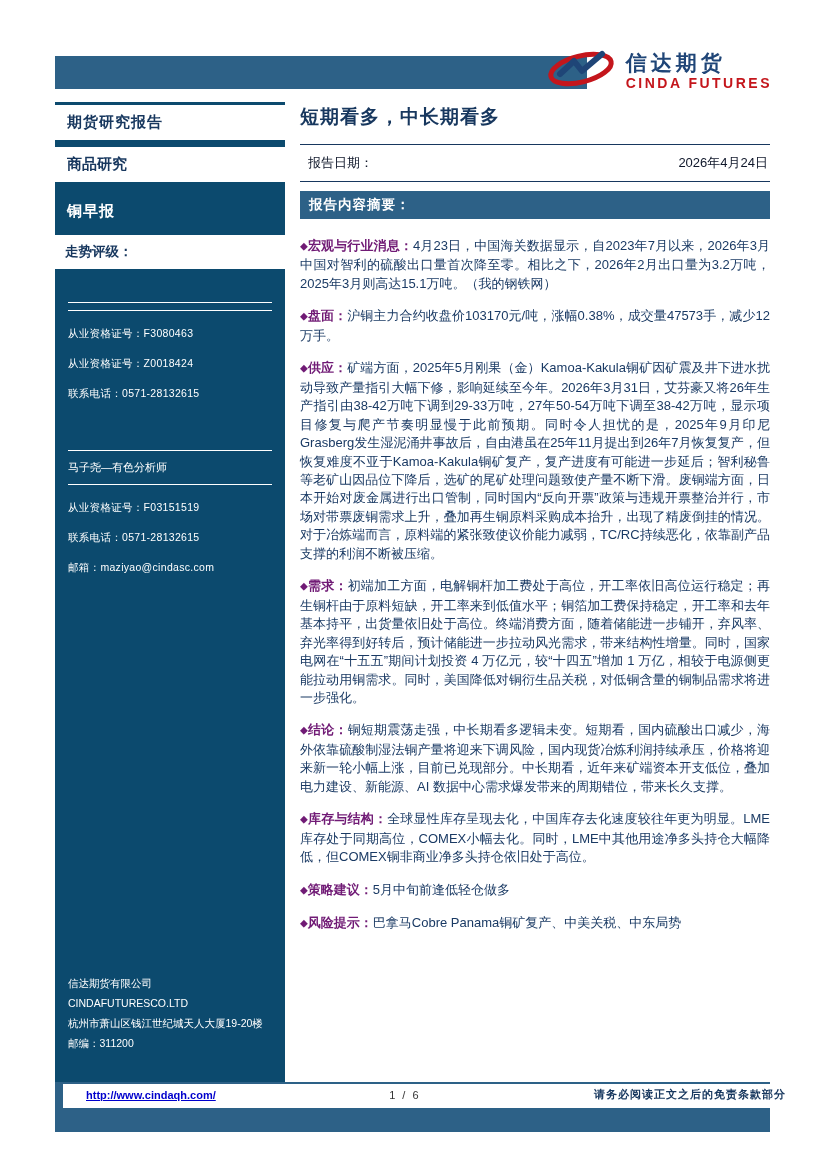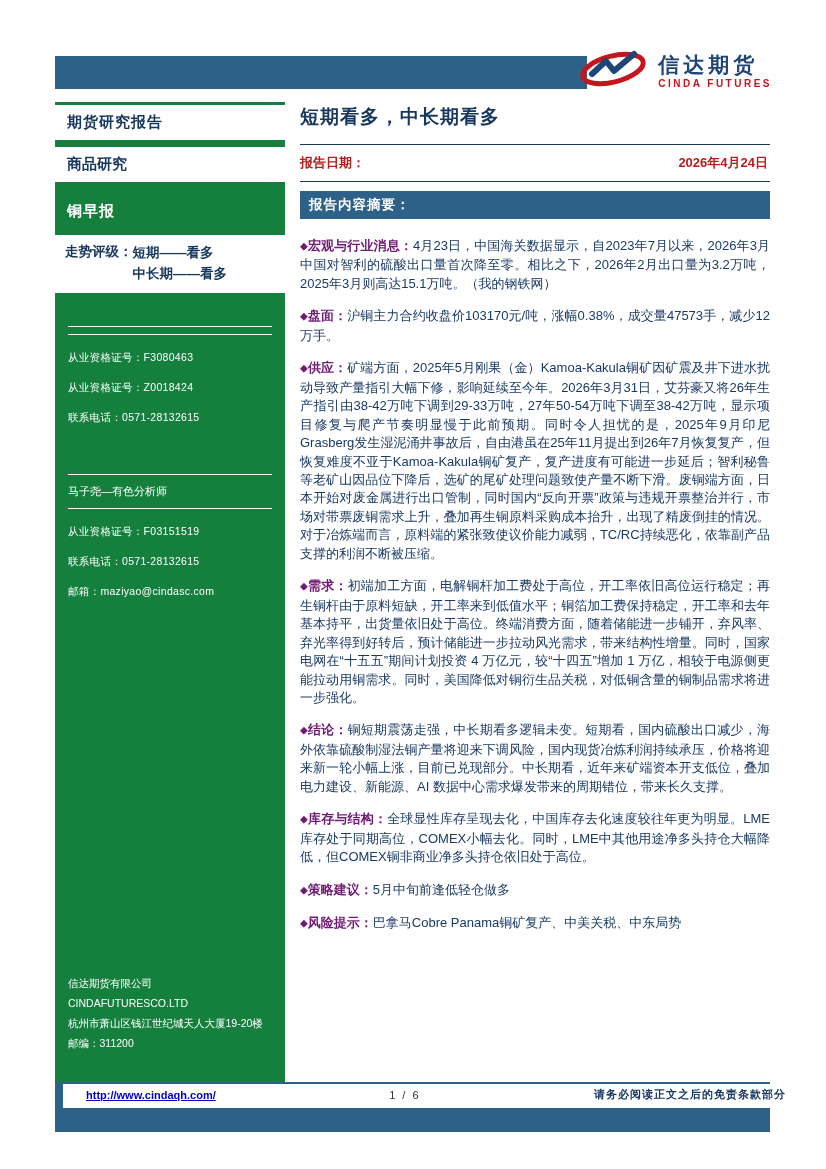--- a/index.html
+++ b/index.html
@@ -4,45 +4,45 @@
 <style>
   * { margin:0; padding:0; box-sizing:border-box; }
   html,body { width:826px; height:1169px; background:#ffffff; font-family:"Liberation Sans", sans-serif; }
   .page { position:relative; width:826px; height:1169px; overflow:hidden; background:#fff; }
 
   
   .top-bar { position:absolute; left:55px; top:56px; width:532px; height:33px; background:#2d6187; }
   .logo { position:absolute; right:54px; top:46px; display:flex; align-items:center; gap:8px; }
   .logo-text { display:flex; flex-direction:column; align-items:flex-start; line-height:1.1; }
   .logo-cn { font-size:21px; font-weight:bold; color:#1f4577; letter-spacing:4px; }
-  .logo-en { font-size:10px; font-weight:bold; color:#c4161c; letter-spacing:2.5px; margin-top:2px; }
+  .logo-en { font-size:14px; font-weight:bold; color:#c4161c; letter-spacing:2.5px; margin-top:2px; }
 
   
-  .sidebar { position:absolute; left:55px; top:102px; width:230px; height:982px; background:#15803d; padding-top:3px; }
+  .sidebar { position:absolute; left:55px; top:102px; width:230px; height:982px; background:#0c4a6e; padding-top:3px; }
   .white-box { background:#ffffff; color:#17375e; font-weight:bold; padding:8px 12px; margin-bottom:7px; }
   .box-type { font-size:15px; letter-spacing:1px; }
   .box-cat  { font-size:15px; }
   .report-name { color:#ffffff; font-weight:bold; font-size:15px; padding:13px 12px 14px 12px; letter-spacing:1px; }
   .rating-box { background:#ffffff; color:#17375e; font-weight:bold; font-size:13.5px; padding:8px 10px; display:flex; }
   .rating-label { white-space:nowrap; }
   .rating-vals div { line-height:1.55; }
 
   .an-area { padding:26px 13px 0 13px; color:#ffffff; }
   .an-rule { border-top:1px solid #ffffff; margin:7px 0; }
   .an-name { font-size:11px; padding:2px 0; }
   .an-line { font-size:10.5px; margin:16px 0; letter-spacing:0.3px; }
   .an-gap { height:26px; }
 
   .company { position:absolute; left:13px; bottom:30px; color:#ffffff; font-size:10.5px; line-height:1.9; }
 
   
   .main { position:absolute; left:300px; top:102px; width:470px; }
   .doc-title { font-size:19px; font-weight:bold; color:#17375e; letter-spacing:1px; margin:2px 0 14px 0; }
   .rule { border-top:1.5px solid #17375e; }
-  .date-row { display:flex; justify-content:space-between; align-items:center; padding:9px 2px 9px 0; font-size:13px; font-weight:bold; color:#b91c1c; }
+  .date-row { display:flex; justify-content:space-between; align-items:center; padding:9px 2px 9px 0; font-size:13px; font-weight:normal; color:#0f172a;margin-left:8px; }
   .summary-bar { margin-top:9px; background:#2d6187; color:#ffffff; font-weight:bold; font-size:13.5px; padding:5px 9px; letter-spacing:1px; }
   .sections { margin-top:18px; }
   .sec { font-size:13px; color:#1a3a64; line-height:1.42; text-align:justify; margin-bottom:14px; }
   .sec-label { font-weight:bold; color:#701a75;font-family:Liberation Mono, monospace; }
 
   
   .footer-rule { position:absolute; left:55px; top:1082px; width:715px; height:2px; background:#2d6187; }
   .footer-notch { position:absolute; left:55px; top:1082px; width:8px; height:50px; background:#2d6187; }
   .footer-row { position:absolute; left:86px; top:1087px; width:700px; display:flex; justify-content:space-between; align-items:center; font-size:11px; }
   .footer-url { color:#0000cc; text-decoration:underline; cursor:pointer; font-weight:bold; }
@@ -68,24 +68,20 @@
       <span class="logo-en">CINDA FUTURES</span>
     </span>
   </div>
 
   <aside class="sidebar">
     <div class="white-box box-type">期货研究报告</div>
     <div class="white-box box-cat">商品研究</div>
     <div class="report-name">铜早报</div>
     <div class="rating-box">
       <span class="rating-label">走势评级：</span>
-      <span class="rating-vals">
-        <div>短期——看多</div>
-        <div>中长期——看多</div>
-      </span>
     </div>
 
     <div class="an-area">
       <div class="an-rule"></div>
       <div class="an-rule"></div>
       <div class="an-line">从业资格证号：F3080463</div>
       <div class="an-line">从业资格证号：Z0018424</div>
       <div class="an-line">联系电话：0571-28132615</div>
       <div class="an-gap"></div>
       <div class="an-rule"></div>

